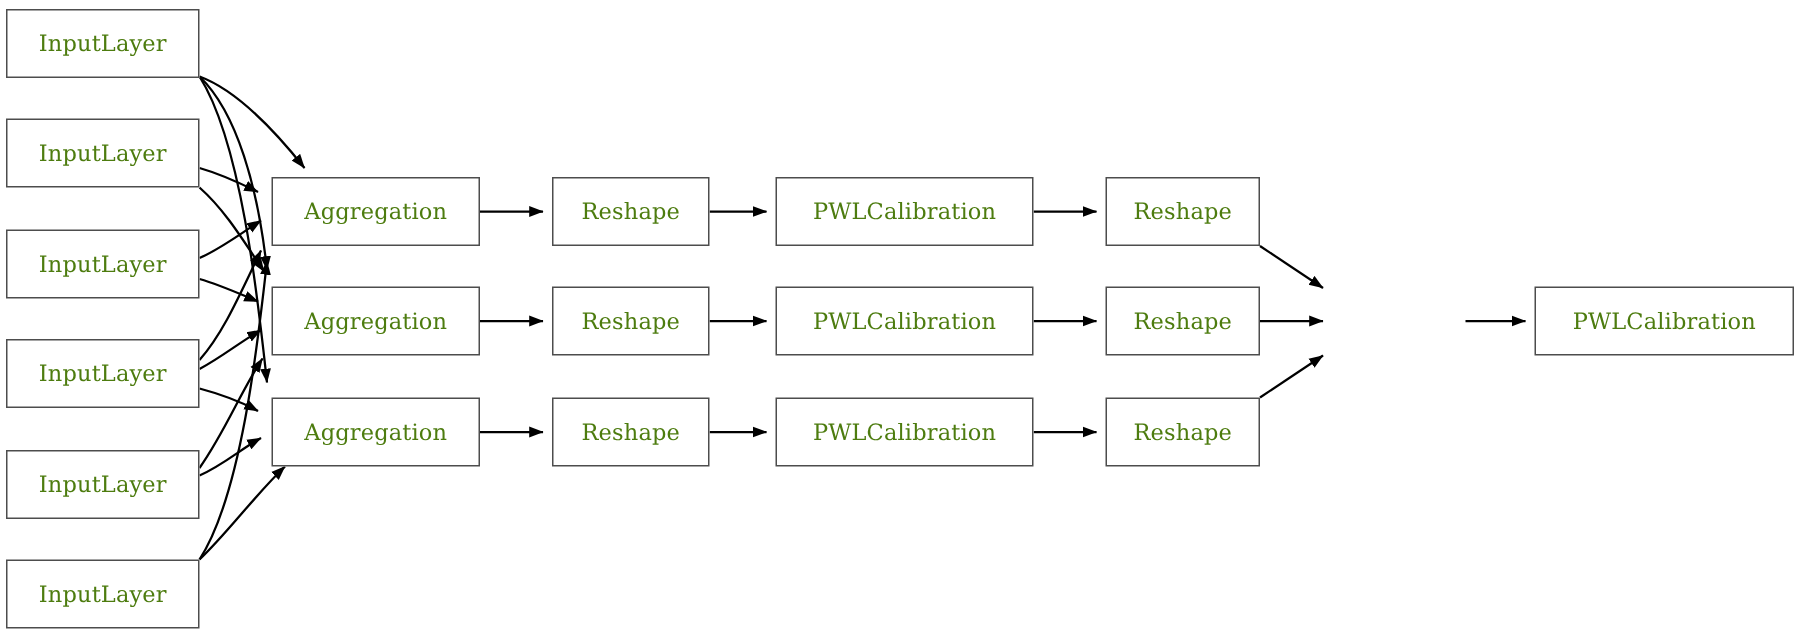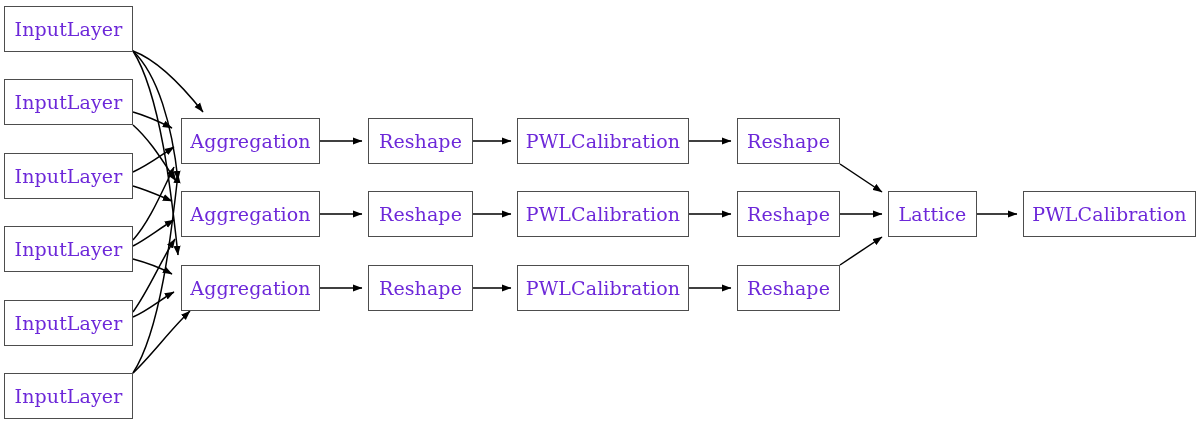--- a/index.html
+++ b/index.html
@@ -2,21 +2,21 @@
 <html><head>
 <meta charset="utf-8">
 <style>
   html,body{margin:0;padding:0;background:#ffffff;}
   body{width:1201px;height:427px;overflow:hidden;
        font-family:"DejaVu Serif","Liberation Serif",serif;}
   #graph{position:relative;width:1201px;height:427px;}
   #edges{position:absolute;left:0;top:0;width:1201px;height:427px;}
   .node{position:absolute;box-sizing:border-box;border:1.6px solid #4d4d4d;
         background:#ffffff;display:flex;align-items:center;justify-content:center;}
-  .node span{font-size:19px;color:#6d28d9;line-height:1;white-space:nowrap;
+  .node span{font-size:15px;color:#4d7c0f;line-height:1;white-space:nowrap;
              letter-spacing:.1px;}
 </style>
 </head>
 <body>
 
 <div id="graph">
 
   <svg id="edges" viewBox="0 0 1201 427" xmlns="http://www.w3.org/2000/svg">
     <defs>
       <marker id="ah" markerWidth="10" markerHeight="8" refX="9.2" refY="4" orient="auto" markerUnits="userSpaceOnUse">
@@ -121,20 +121,17 @@
   <div class="node" style="left:737px;top:118px;width:103px;height:46px;">
     <span>Reshape</span>
   </div>
   <div class="node" style="left:737px;top:191px;width:103px;height:46px;">
     <span>Reshape</span>
   </div>
   <div class="node" style="left:737px;top:265px;width:103px;height:46px;">
     <span>Reshape</span>
   </div>
 
-  <div class="node" style="left:888px;top:191px;width:89px;height:46px;">
-    <span>Lattice</span>
-  </div>
   <div class="node" style="left:1023px;top:191px;width:173px;height:46px;">
     <span>PWLCalibration</span>
   </div>
 
 </div>
 
 </body></html>

